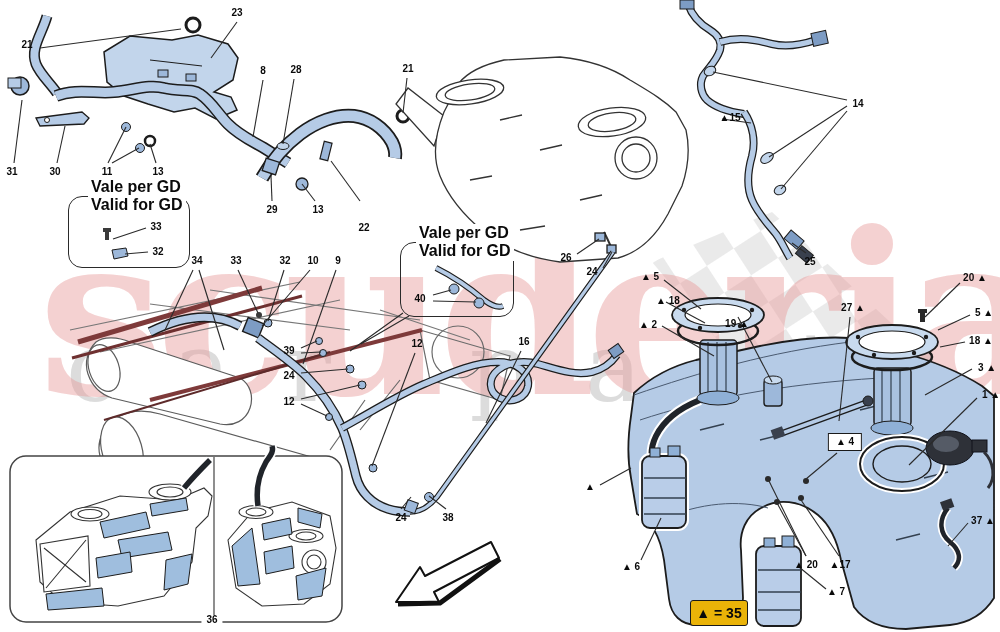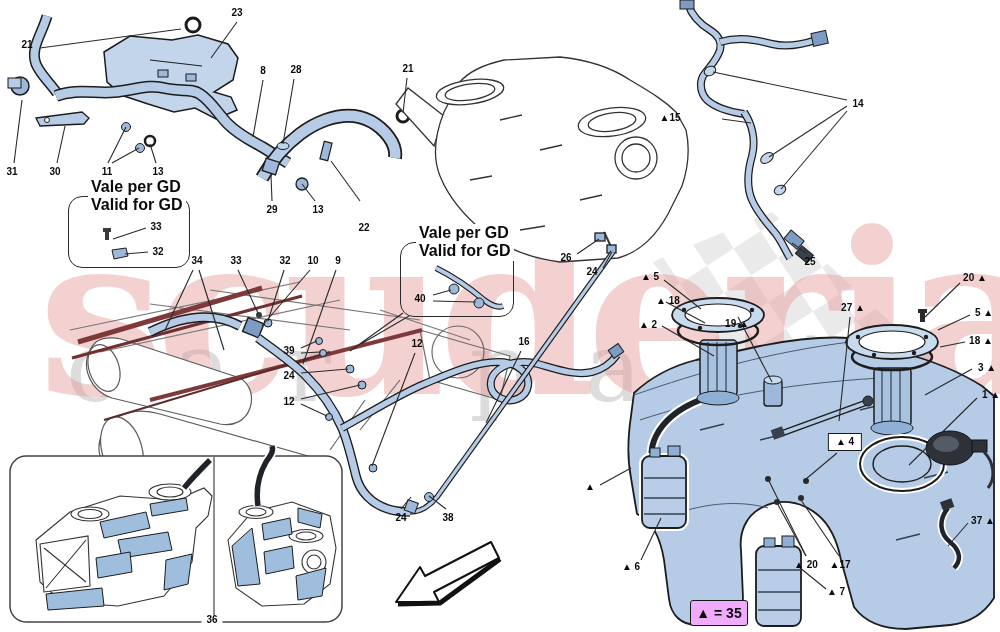--- a/index.html
+++ b/index.html
@@ -23,21 +23,21 @@
   #leader-layer line{stroke:#2a2a2a;stroke-width:1.1;}
   #callout-layer{position:absolute;left:0;top:0;width:1000px;height:632px;z-index:5;pointer-events:none;}
   .callout{position:absolute;transform:translate(-50%,-50%);font-size:10px;font-weight:bold;
            color:#0a0a0a;white-space:nowrap;line-height:1;}
   .callout.boxed{background:#fff;border:1.6px solid #1a1a1a;padding:3px 7px;}
   .callout.bg{background:#fff;padding:0 5px;}
   .gd-box{position:absolute;border:1.6px solid #2a2a2a;border-radius:14px;z-index:4;}
   .gd-text{position:absolute;z-index:5;background:#fff;padding:0 3px;font-weight:bold;font-size:16px;
            line-height:1.15;color:#0a0a0a;white-space:nowrap;}
   .legend-box{position:absolute;left:690px;top:600px;width:56px;height:24px;border:1.7px solid #1a1a1a;
-              border-radius:3px;background:#f0abfc;z-index:5;display:flex;align-items:center;justify-content:center;
+              border-radius:3px;background:#eab308;z-index:5;display:flex;align-items:center;justify-content:center;
               font-weight:bold;font-size:14px;color:#0a0a0a;}
 </style>
 </head>
 <body>
 
 <div class="stage">
 
   <svg id="checker-svg" width="1000" height="632">
     <defs>
       <pattern id="chk" width="64" height="64" patternUnits="userSpaceOnUse" patternTransform="rotate(-33)">
@@ -388,21 +388,21 @@
       <div class="callout" style="left: 289px; top: 376px;">24</div>
       <div class="callout" style="left: 289px; top: 402px;">12</div>
       <div class="callout" style="left: 417px; top: 344px;">12</div>
       <div class="callout" style="left: 524px; top: 342px;">16</div>
       <div class="callout" style="left: 420px; top: 299px;">40</div>
       <div class="callout" style="left: 566px; top: 258px;">26</div>
       <div class="callout" style="left: 592px; top: 272px;">24</div>
       <div class="callout" style="left: 650px; top: 277px;">▲ 5</div>
       <div class="callout" style="left: 647px; top: 301px; margin-left: 21px;">▲ 18</div>
       <div class="callout" style="left: 648px; top: 325px;">▲ 2</div>
-      <div class="callout" style="left: 670px; top: 118px;">▲15</div>
+      <div class="callout" style="left: 730px; top: 118px;">▲15</div>
       <div class="callout" style="left: 858px; top: 104px;">14</div>
       <div class="callout" style="left: 810px; top: 262px;">25</div>
       <div class="callout" style="left: 975px; top: 278px;">20 ▲</div>
       <div class="callout" style="left: 984px; top: 313px;">5 ▲</div>
       <div class="callout" style="left: 981px; top: 341px;">18 ▲</div>
       <div class="callout" style="left: 987px; top: 368px;">3 ▲</div>
       <div class="callout" style="left: 991px; top: 395px;">1 ▲</div>
       <div class="callout" style="left: 737px; top: 324px;">19 ▲</div>
       <div class="callout" style="left: 853px; top: 308px;">27 ▲</div>
       <div class="callout boxed" style="left: 845px; top: 442px;">▲ 4</div>

